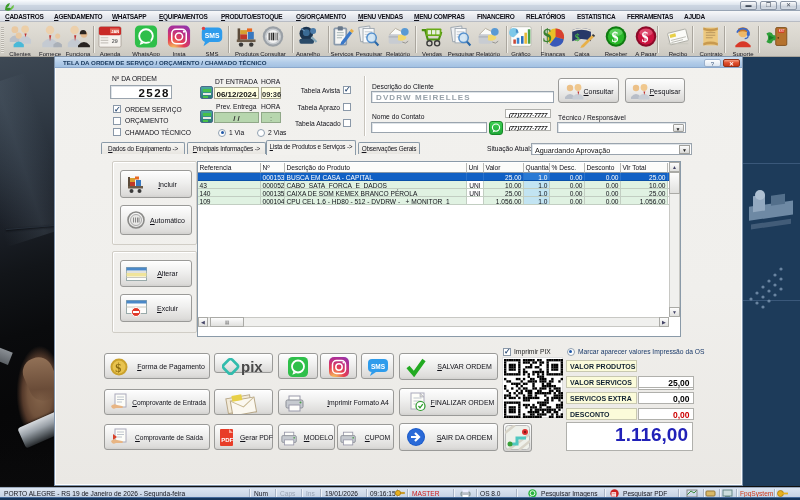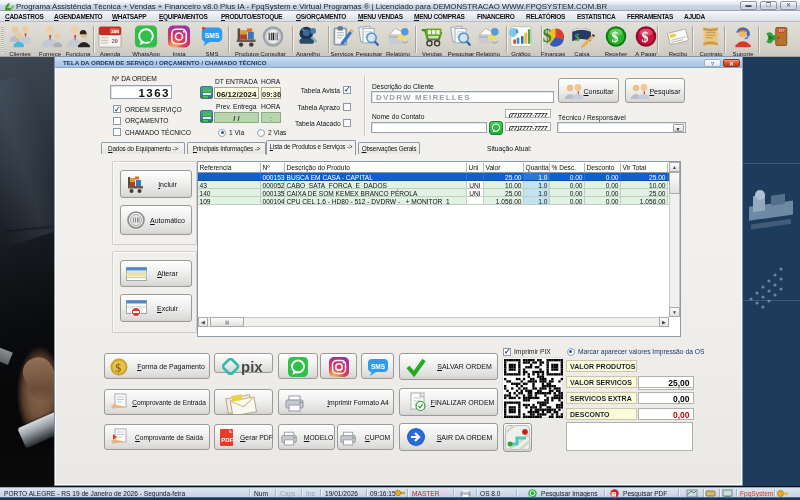--- a/index.html
+++ b/index.html
@@ -126,21 +126,20 @@
         </g>
     </svg>
   </div>
   <div class="abs" id="bgbottom"></div>
 
   <div class="abs" id="titlebar">
     <svg width="12" height="10" style="position:absolute;left:3px;top:0.5px">
         <path d="M2 9 q0 -6 5 -7 q-1 4 -3 5 q3 -1 5 1 q-3 3 -7 1z" fill="#3a9a28"></path>
         <path d="M7 9 q1 -4 4 -5 q0 3 -2 4z" fill="#6ac242"></path>
       </svg>
-      <span class="ttext">Programa Assistência Técnica + Vendas + Financeiro v8.0 Plus IA  - FpqSystem e Virtual Programas ® | Licenciado para  DEMONSTRACAO WWW.FPQSYSTEM.COM.BR</span>
     <div class="winbtn" style="right:43px">▬</div>
     <div class="winbtn" style="right:23px">❐</div>
     <div class="winbtn" style="right:3px">✕</div>
   </div>
 
   <div class="abs" id="menubar">
     <span class="mi" style="left:5px"><u>C</u>ADASTROS</span>
     <span class="mi" style="left:54px"><u>A</u>GENDAMENTO</span>
     <span class="mi" style="left:112px"><u>W</u>HATSAPP</span>
     <span class="mi" style="left:159px"><u>E</u>QUIPAMENTOS</span>
@@ -444,21 +443,21 @@
   </div>
 
   <div class="abs" id="dlg">
     <div class="abs" id="dlgtitle">
       <span>TELA DA ORDEM DE SERVIÇO / ORÇAMENTO / CHAMADO TÉCNICO</span>
     </div>
     <div class="dhelp" id="dhelp">?</div>
     <div class="dhelp" id="dclose">✕</div>
 <div class="lbl" style="left:57px;top:17.5px">Nº DA ORDEM</div>
 <div class="inp" style="position:absolute;left:55px;top:28px;width:62px;height:14px;"></div>
-<div style="position:absolute;left:55px;top:28px;width:60px;height:14px;font-size:11.5px;font-weight:700;color:#111;text-align:right;padding-top:1.5px;letter-spacing:1.5px">1363</div>
+<div style="position:absolute;left:55px;top:28px;width:60px;height:14px;font-size:11.5px;font-weight:700;color:#111;text-align:right;padding-top:1.5px;letter-spacing:1.5px">2528</div>
 <div class="cb on" style="left:58px;top:48px"></div>
       <div class="lbl" style="left:70px;top:48.5px">ORDEM SERVIÇO</div>
 <div class="cb" style="left:58px;top:59.5px"></div>
       <div class="lbl" style="left:70px;top:60px">ORÇAMENTO</div>
 <div class="cb" style="left:58px;top:71px"></div>
       <div class="lbl" style="left:70px;top:71.5px">CHAMADO TÉCNICO</div>
 <div style="position:absolute;left:145px;top:29px;width:13px;height:13px;background:linear-gradient(#4aa8a0,#2a7a74);border:1px solid #4a6a8a;border-radius:2px">
         <div style="position:absolute;left:2px;top:2px;width:8px;height:3px;background:#48c048"></div>
         <div style="position:absolute;left:2px;top:6px;width:8px;height:2px;background:#e8e8e8"></div>
         <div style="position:absolute;left:2px;top:9px;width:5px;height:2px;background:#48c048"></div>
@@ -522,20 +521,24 @@
       </div>
 <div class="lbl" style="left:503px;top:56.5px">Técnico / Responsável</div>
 <div class="inp" style="left:501.5px;top:64.5px;width:129px;height:11.5px">
         <div style="position:absolute;right:1px;top:1px;width:11px;height:8.5px;background:linear-gradient(#fdfdfd,#d8d8d6);border:1px solid #a0a09c;border-radius:1px;font-size:5px;text-align:center;line-height:8px;color:#222">▼</div>
       </div>
 <div class="tab" style="left:46px;width:84px"><span style="text-decoration:underline">D</span>ados do Equipamento -&gt;</div>
 <div class="tab" style="left:132px;width:79px"><span style="text-decoration:underline">P</span>rincipais Informações -&gt;</div>
 <div class="tab active" style="left:211px;width:90px"><span style="text-decoration:underline">L</span>ista de Produtos e Serviços -&gt;</div>
 <div class="tab" style="left:303px;width:62px"><span style="text-decoration:underline">O</span>bservações Gerais</div>
 <div class="lbl" style="left:432px;top:88px">Situação Atual:</div>
+<div class="inp" style="left:476px;top:85.5px;width:161px;height:12.5px">
+        <div style="position:absolute;left:3px;top:2px;font-size:7.2px;color:#111;white-space:nowrap">Aguardando Aprovação</div>
+        <div style="position:absolute;right:1px;top:1px;width:11px;height:9.5px;background:linear-gradient(#fdfdfd,#d8d8d6);border:1px solid #a0a09c;font-size:5px;text-align:center;line-height:9px;color:#222">▼</div>
+      </div>
 <div style="position:absolute;left:56.5px;top:103.5px;width:85px;height:84px;border:1px solid #d0cdc6;box-shadow:inset 1px 1px 0 #fff;border-radius:2px"></div>
 <div style="position:absolute;left:56.5px;top:194px;width:85px;height:82px;border:1px solid #d0cdc6;box-shadow:inset 1px 1px 0 #fff;border-radius:2px"></div>
 <div class="btn" style="left:64.5px;top:112.5px;width:72px;height:28px">
         <svg width="20" height="19" style="position:absolute;left:6px;top:4px">
           <rect x="1" y="2" width="2" height="10" fill="#5a4a3a"></rect>
           <rect x="3" y="3" width="5" height="4" fill="#d8a030"></rect>
           <rect x="3" y="7" width="5" height="4" fill="#c03828"></rect>
           <rect x="9" y="5" width="5" height="6" fill="#3878c0"></rect>
           <rect x="8" y="1.5" width="4" height="3" fill="#e86820"></rect>
           <rect x="1" y="11" width="15" height="2.5" fill="#6a5a48"></rect>
@@ -1117,20 +1120,21 @@
       <div class="lbl" style="left:523px;top:291px;color:#1a3a6a">Marcar aparecer valores Impressão da OS</div>
 <div class="ylab" style="top:302.5px">VALOR PRODUTOS</div>
 <div class="yval" style="top:320px;color:#000">1.091,00</div>
 <div class="ylab" style="top:318.5px">VALOR SERVICOS</div>
 <div class="yval" style="top:318.5px;color:#000">25,00</div>
 <div class="ylab" style="top:334.5px">SERVICOS EXTRA</div>
 <div class="yval" style="top:334.5px;color:#000">0,00</div>
 <div class="ylab" style="top:350.5px">DESCONTO</div>
 <div class="yval" style="top:350.5px;color:#cc0000">0,00</div>
 <div style="position:absolute;left:511px;top:364.5px;width:127px;height:29px;background:#fff;border:1px solid #b0b0ac"></div>
+<div style="position:absolute;left:511px;top:367px;width:122px;height:26px;font-size:19px;font-weight:700;color:#2121b8;text-align:right">1.116,00</div>
 
   </div>
 
   <div class="abs" id="statusbar">
       <div class="ssep" style="left:249px"></div>
 <div class="ssep" style="left:275px"></div>
 <div class="ssep" style="left:301px"></div>
 <div class="ssep" style="left:320px"></div>
 <div class="ssep" style="left:366px"></div>
 <div class="ssep" style="left:397px"></div>

